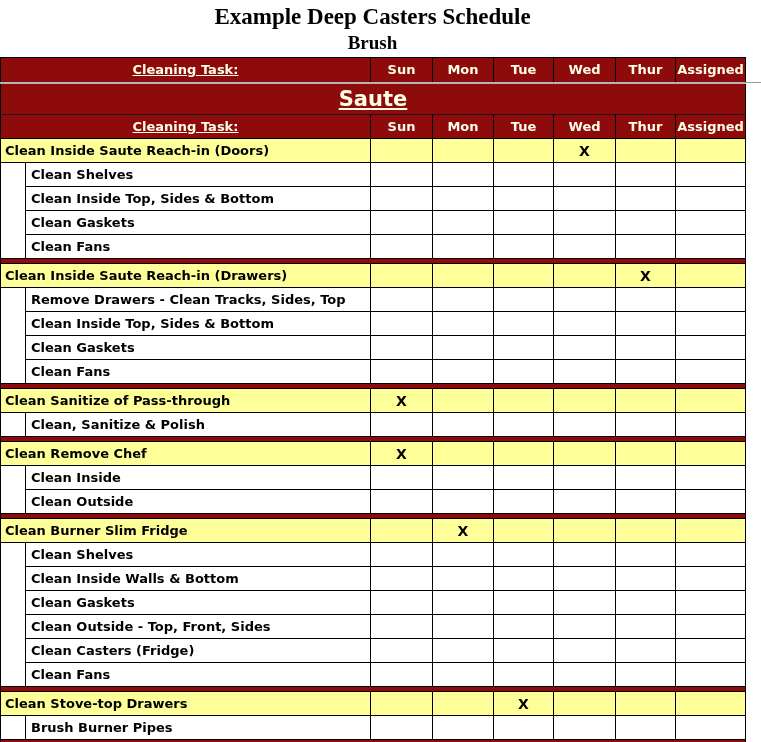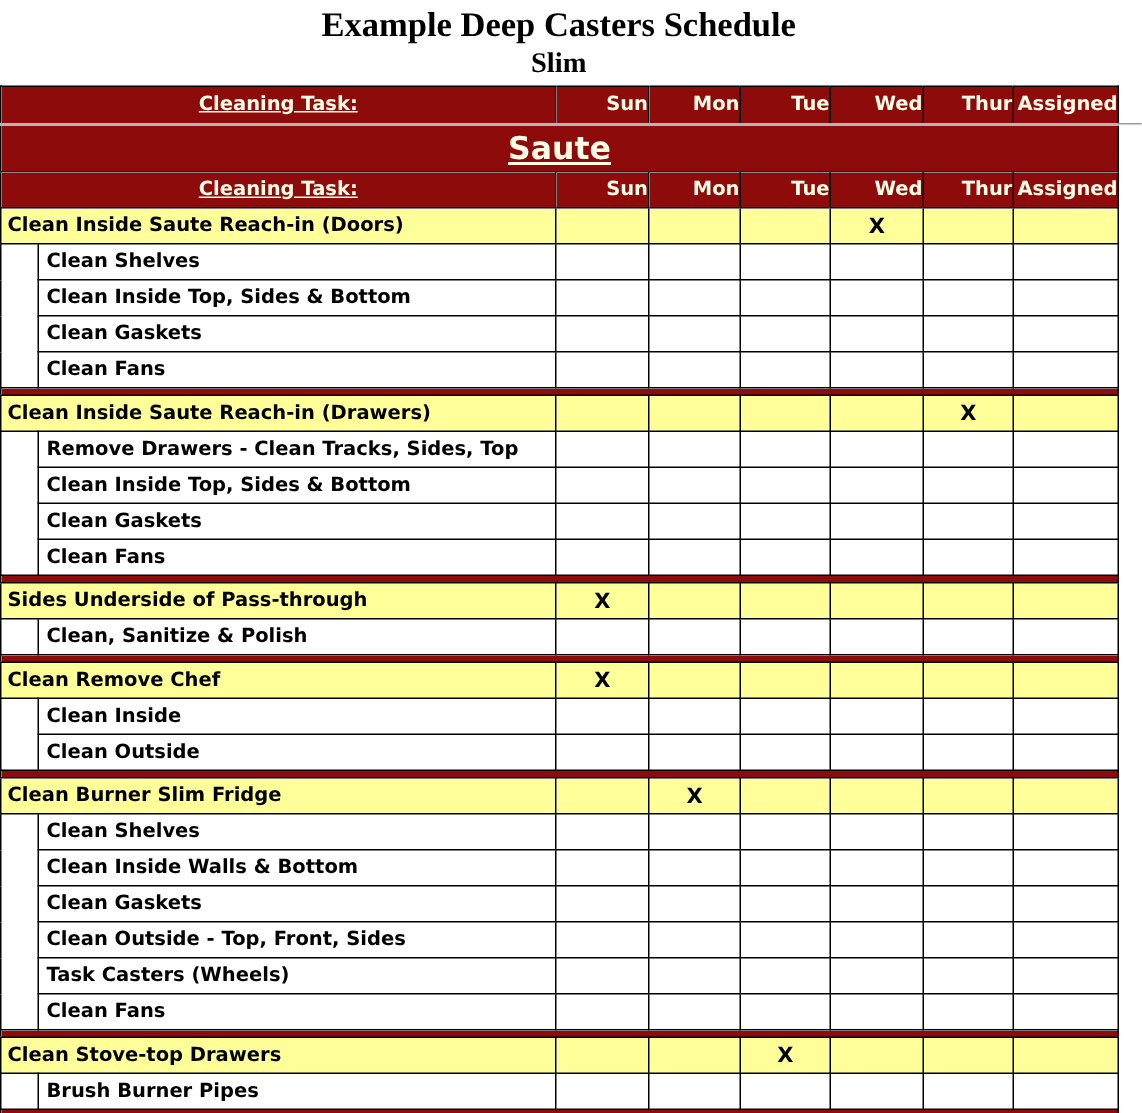--- a/index.html
+++ b/index.html
@@ -31,21 +31,21 @@
     border-top:1px solid var(--grid-line);
   }
   td{padding:0;overflow:hidden;white-space:nowrap;}
   
   tr.hdr td{
     background:var(--header-bg);color:var(--header-text);
     font-weight:bold;font-size:13px;height:24px;
   }
   tr.hdr td.hdr-task{text-align:center;}
   tr.hdr td.hdr-task span{text-decoration:underline;}
-  tr.hdr td.hdr-day{text-align:right;border-left:1px solid var(--grid-line);}
+  tr.hdr td.hdr-day{text-align:center;border-left:1px solid var(--grid-line);}
   tr.hdr1 td{height:25px;}
   
   tr.banner td{
     background:var(--header-bg);height:32px;text-align:center;
     border-top:2px solid #B5B5B5;border-bottom:1px solid #1A1A1A;margin-left:48px;
   }
   tr.banner span{
     color:var(--header-text);font-weight:bold;font-size:21px;text-decoration:underline;
   }
   
@@ -69,21 +69,21 @@
   }
   .grid-ext{
     position:absolute;left:745px;top:82px;width:16px;height:1px;background:#9A9A9A;
   }
 </style>
 </head>
 <body>
 
 <div class="titles">
   <div class="title">Example Deep Casters Schedule</div>
-  <div class="subtitle">Slim</div>
+  <div class="subtitle">Brush</div>
 </div>
 
 <div class="grid-ext"></div>
 
 <table class="schedule">
   <colgroup>
     <col style="width:25px">
       <col style="width:345px">
     <col style="width:62px">
       <col style="width:61px">
@@ -212,21 +212,21 @@
         <td class="mark"></td>
         <td class="mark"></td>
         <td class="mark"></td>
         <td class="mark"></td>
   </tr>
   <tr class="divider">
         <td colspan="8"></td>
       </tr>
 
   <tr class="main">
-    <td class="task" colspan="2">Sides Underside of Pass-through</td>
+    <td class="task" colspan="2">Clean Sanitize of Pass-through</td>
     <td class="mark">X</td>
     <td class="mark"></td>
     <td class="mark"></td>
     <td class="mark"></td>
     <td class="mark"></td>
     <td class="mark"></td>
   </tr>
   <tr class="sub">
     <td class="indent" rowspan="1"></td>
     <td class="subtask">Clean, Sanitize &amp; Polish</td>
@@ -313,21 +313,21 @@
   <tr class="sub">
     <td class="subtask">Clean Outside - Top, Front, Sides</td>
     <td class="mark"></td>
         <td class="mark"></td>
         <td class="mark"></td>
         <td class="mark"></td>
         <td class="mark"></td>
         <td class="mark"></td>
   </tr>
   <tr class="sub">
-    <td class="subtask">Task Casters (Wheels)</td>
+    <td class="subtask">Clean Casters (Fridge)</td>
     <td class="mark"></td>
         <td class="mark"></td>
         <td class="mark"></td>
         <td class="mark"></td>
         <td class="mark"></td>
         <td class="mark"></td>
   </tr>
   <tr class="sub">
     <td class="subtask">Clean Fans</td>
     <td class="mark"></td>

